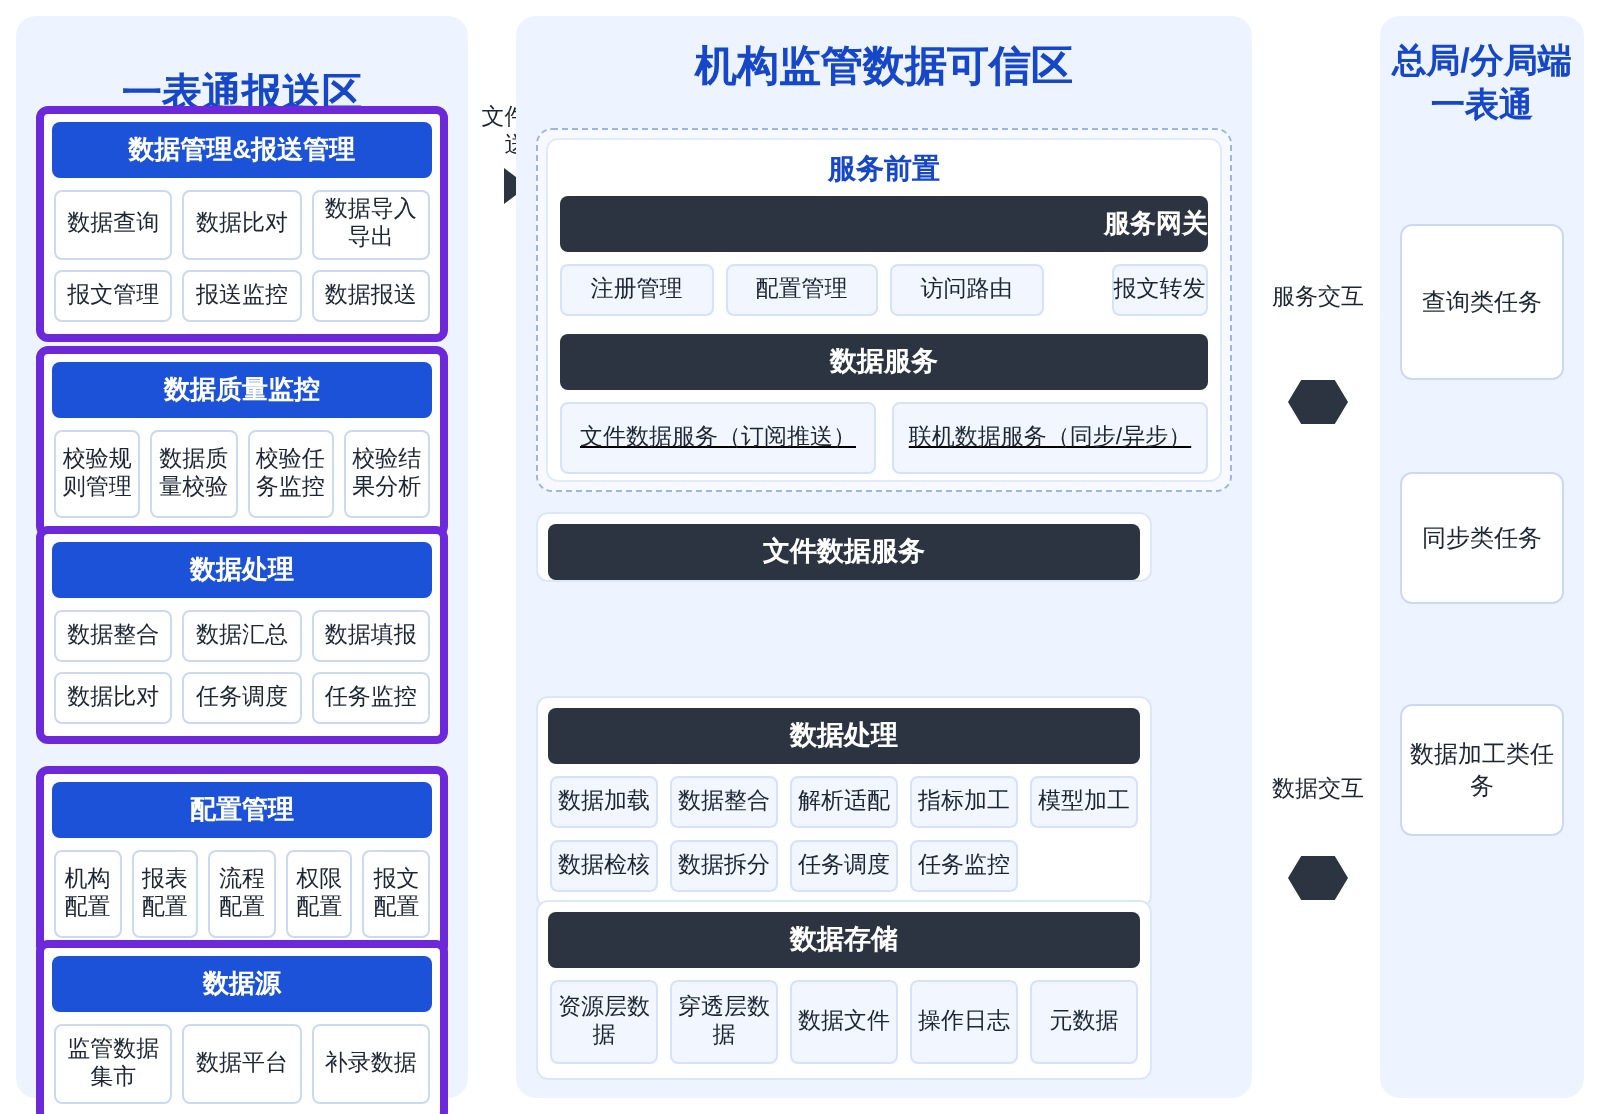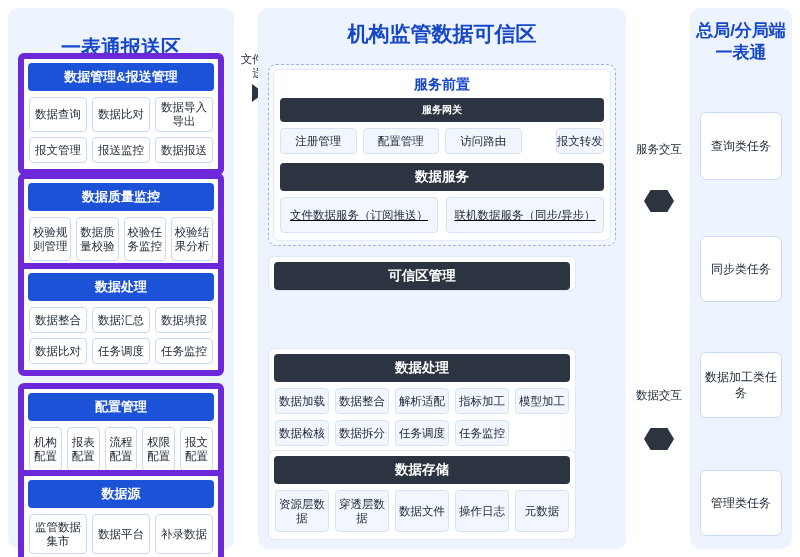--- a/index.html
+++ b/index.html
@@ -68,21 +68,21 @@
     background: #eef4ff;
     border-radius: 10px;
   }
   #left-title { font-size: 20px; margin-top: 26px; }
 
   .group {
     position: absolute;
     left: 10px; width: 206px;
     background: #ffffff;
     border-radius: 6px;
-    border: 6px solid #6d28d9;
+    border: 4px solid #6d28d9;
     padding: 0;
   }
   .group > .blue-band {
     margin: 4px 4px 0 4px;
     font-size: 13px;
     padding: 5px 0;
   }
   .group .grid { padding: 6px 5px 6px 5px; gap: 5px; }
   .group .cell { font-size: 11.5px; min-height: 26px; padding: 2px 1px; }
 
@@ -235,41 +235,41 @@
   <div class="tri-right" style="left:252px; top:84px;"></div>
 
   <div class="panel" id="mid-col">
     <div class="col-title" id="mid-title">机构监管数据可信区</div>
 
     <div class="dashed-panel" id="front-wrap">
       <div class="inner">
         <div id="front-title">服务前置</div>
 
         <div style="margin:0 6px;">
-          <div class="dark-band" style="font-size:10px; padding:5px 0;">服务网关</div>
+          <div class="dark-band" style="font-size:13px; padding:5px 0;text-align:right;">服务网关</div>
           <div class="grid" style="grid-template-columns:repeat(4,1fr); gap:6px; padding:6px 0 0 0;">
             <div class="cell cell-lite" style="font-size:11.5px; min-height:26px;">注册管理</div>
             <div class="cell cell-lite" style="font-size:11.5px; min-height:26px;">配置管理</div>
             <div class="cell cell-lite" style="font-size:11.5px; min-height:26px;">访问路由</div>
             <div class="cell cell-lite" style="font-size:11.5px; min-height:26px;margin-left:28px;">报文转发</div>
           </div>
         </div>
 
         <div style="margin:9px 6px 0 6px;">
           <div class="dark-band" style="font-size:13.5px; padding:5px 0;">数据服务</div>
           <div class="grid" style="grid-template-columns:repeat(2,1fr); gap:8px; padding:6px 0 0 0;text-decoration:underline;">
             <div class="cell cell-lite" style="font-size:11.5px; min-height:36px;">文件数据服务（订阅推送）</div>
             <div class="cell cell-lite" style="font-size:11.5px; min-height:36px;">联机数据服务（同步/异步）</div>
           </div>
         </div>
       </div>
     </div>
 
     <div class="midblock" style="top:248px;">
-      <div class="dark-band">可信区管理</div>
+      <div class="dark-band">文件数据服务</div>
     </div>
 
     <div class="midblock" style="top:340px;">
       <div class="dark-band">数据处理</div>
       <div class="grid" style="grid-template-columns:repeat(5,1fr);">
         <div class="cell cell-lite">数据加载</div>
         <div class="cell cell-lite">数据整合</div>
         <div class="cell cell-lite">解析适配</div>
         <div class="cell cell-lite">指标加工</div>
         <div class="cell cell-lite">模型加工</div>
@@ -296,19 +296,18 @@
 
   <div class="conn-label" style="left:636px; top:142px; width:46px;">服务交互</div>
   <div class="hexarrow" style="left:644px; top:190px;"></div>
 
   <div class="conn-label" style="left:636px; top:388px; width:46px;">数据交互</div>
   <div class="hexarrow" style="left:644px; top:428px;"></div>
 
   <div class="panel" id="right-col">
     <div class="col-title" id="right-title">总局/分局端一表通</div>
 
-    <div class="task" style="top:104px; height:68px;">查询类任务</div>
+    <div class="task" style="top:104px; height:78px;">查询类任务</div>
     <div class="task" style="top:228px; height:66px;">同步类任务</div>
     <div class="task" style="top:344px; height:66px;">数据加工类任务</div>
-    <div class="task" style="top:462px; height:66px;">管理类任务</div>
   </div>
 
 </div>
 
 </body></html>

